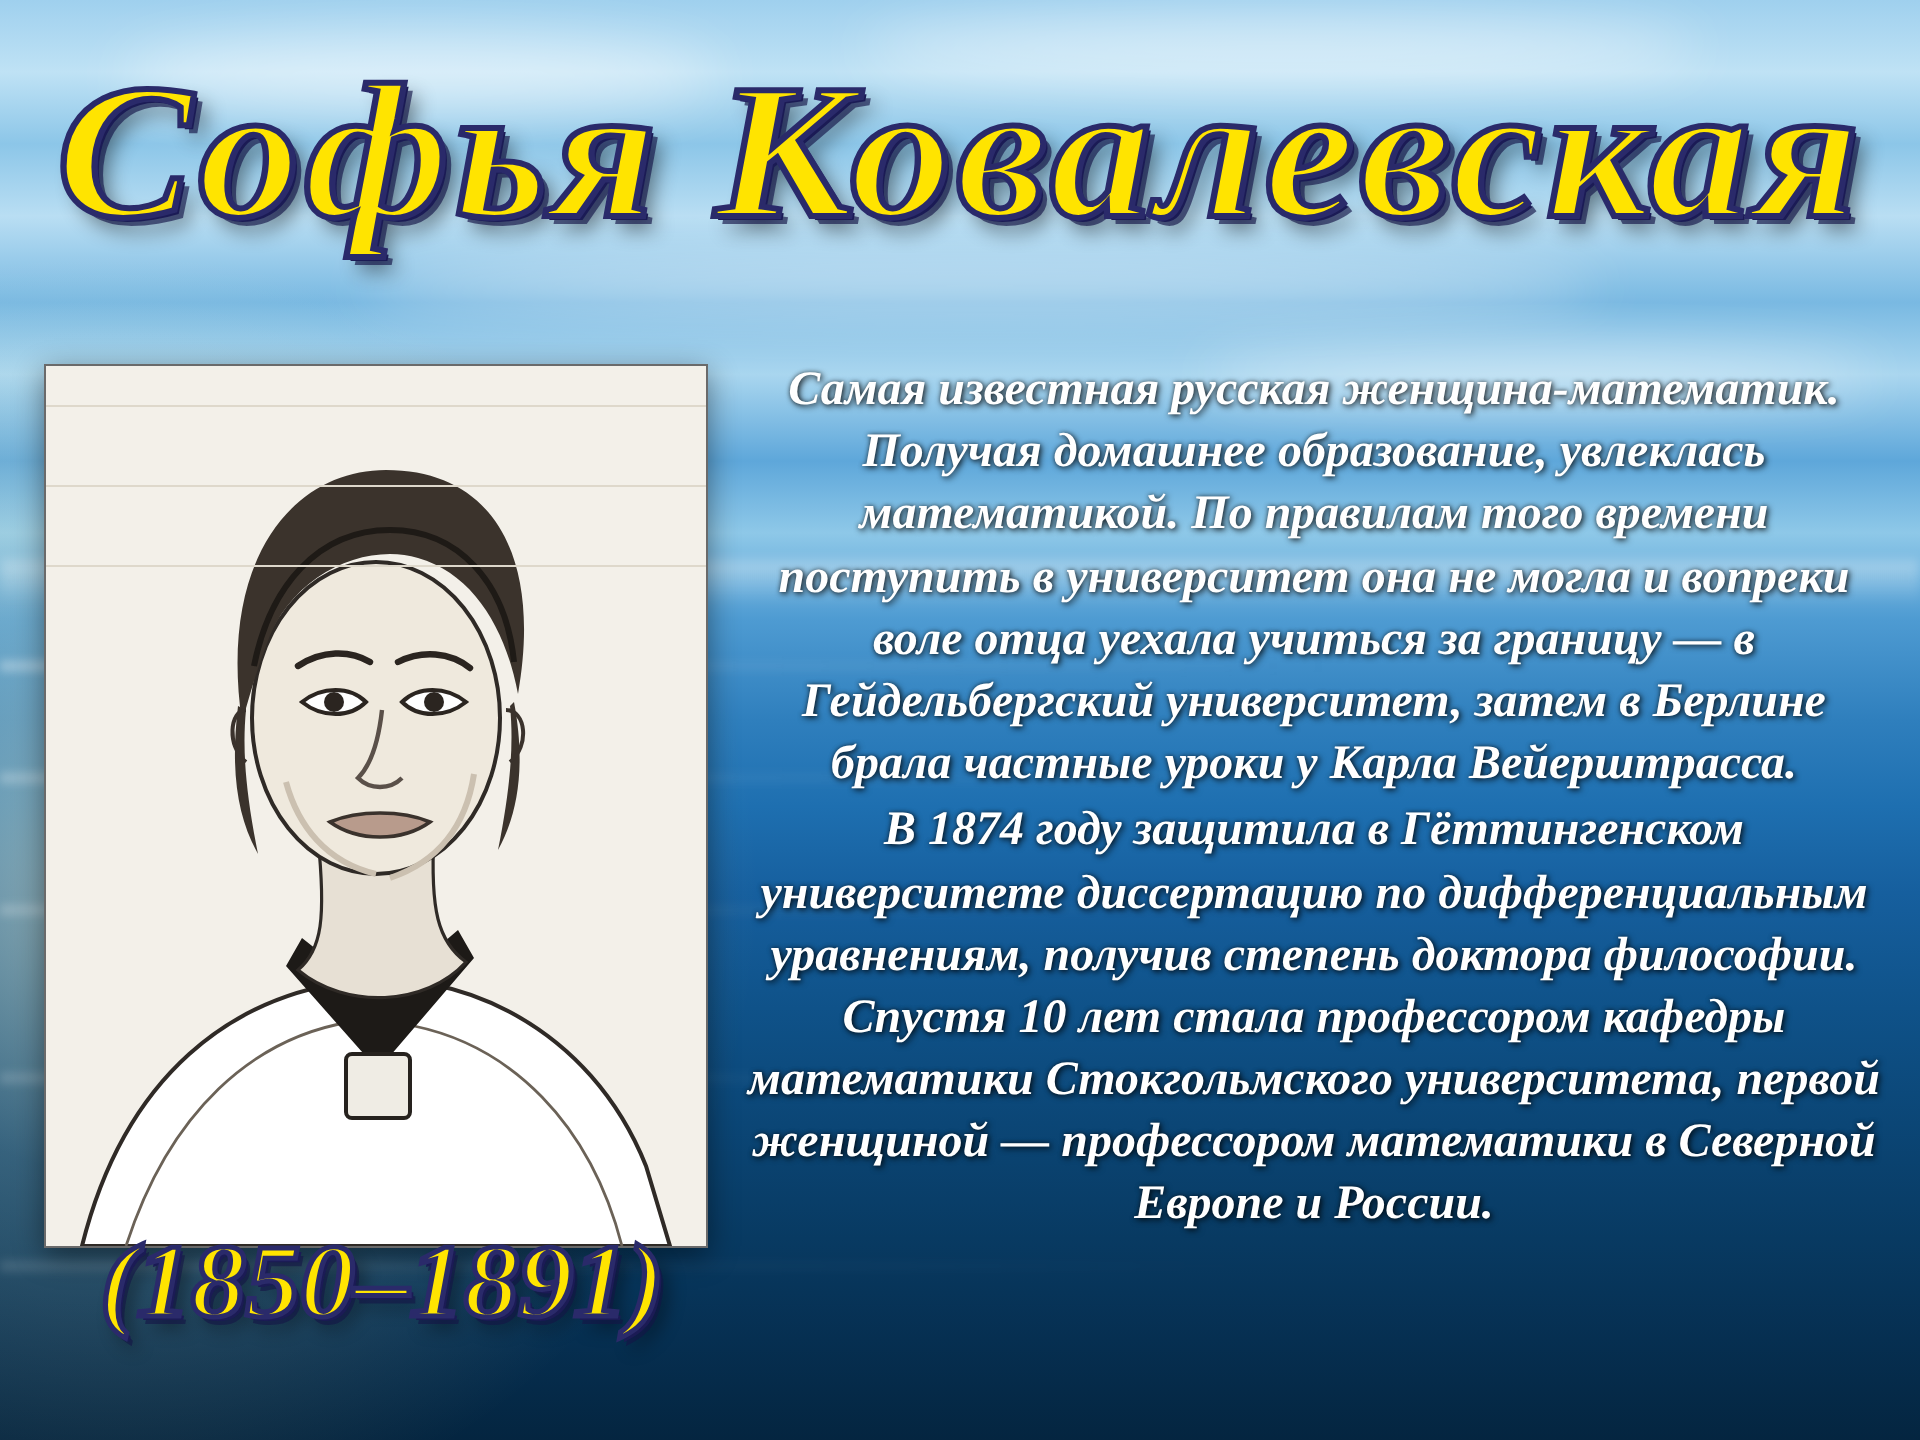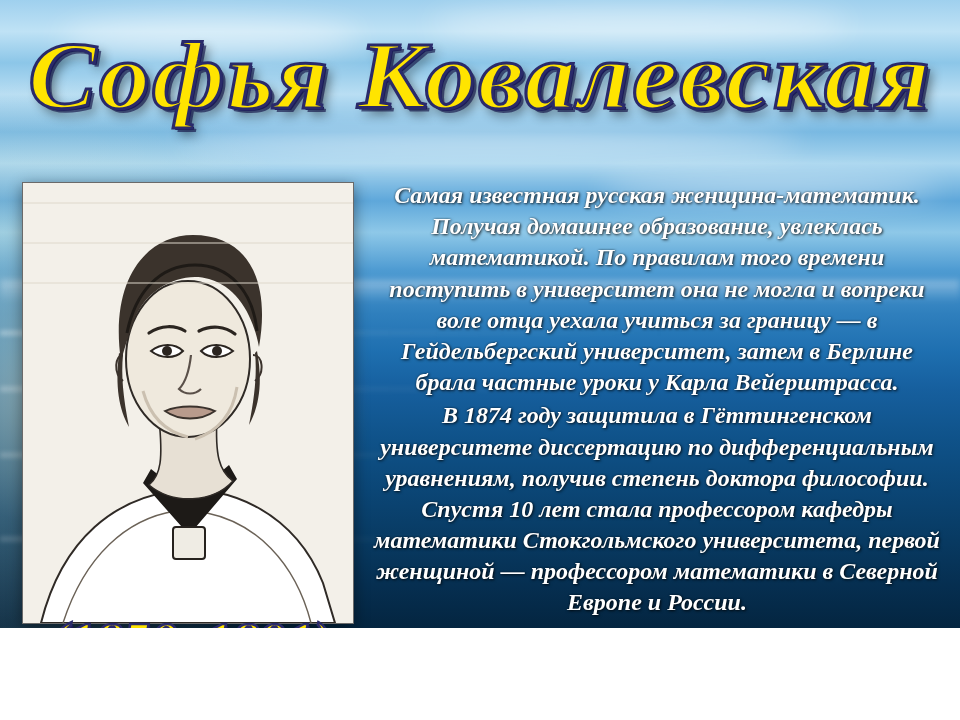--- a/index.html
+++ b/index.html
@@ -9,21 +9,21 @@
   body {
     width: 960px;
     height: 720px;
     overflow: hidden;
     font-family: "Liberation Serif", serif;
   }
 
   .slide {
     position: relative;
     width: 960px;
-    height: 628px;
+    height: 720px;
     overflow: hidden;
     background:
       
       radial-gradient(circle at 6% 62%, rgba(255,246,200,0.55) 0%, rgba(255,240,180,0.18) 14%, rgba(255,255,255,0) 32%),
       
       linear-gradient(to bottom,
         #9fd0ee 0%,
         #bfe2f5 5%,
         #8cc6e8 10%,
         #b9def3 15%,

